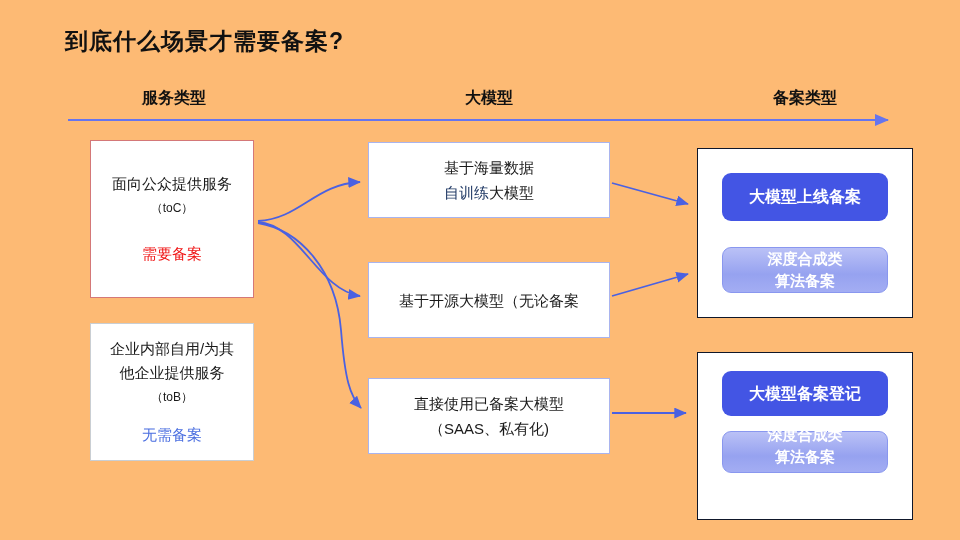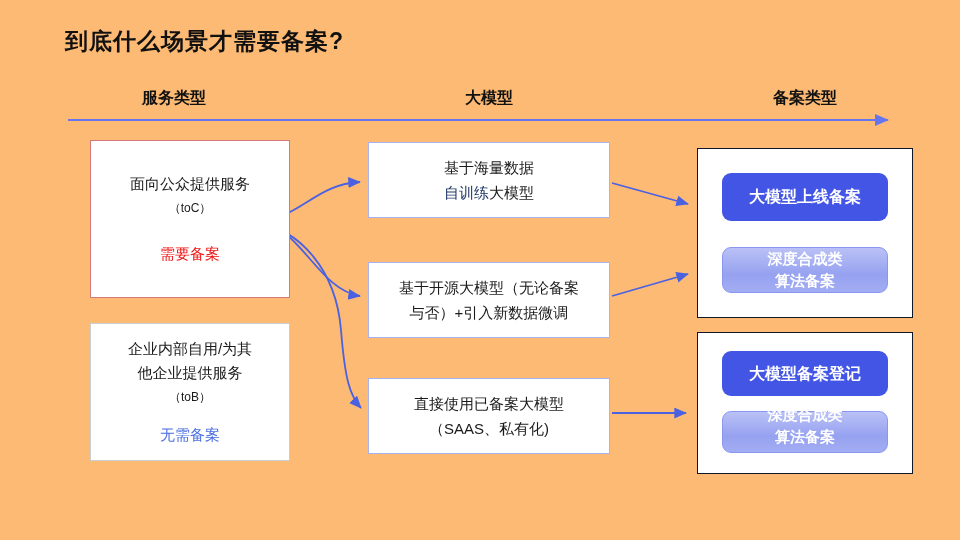--- a/index.html
+++ b/index.html
@@ -16,41 +16,41 @@
 
   .col-header{
     position:absolute;top:88px;font-size:16px;font-weight:700;text-align:center;color:#111;
   }
   .col-header.service{left:90px;width:168px;}
   .col-header.model{left:368px;width:242px;}
   .col-header.filing{left:697px;width:216px;}
 
   .box{position:absolute;background:#fff;box-sizing:border-box;}
 
-  .service-box{width:200px;left:90px;display:flex;flex-direction:column;
+  .service-box{width:164px;left:90px;display:flex;flex-direction:column;
     align-items:center;justify-content:center;text-align:center;
     font-size:15px;line-height:24px;}
   .service-box.toc{top:140px;height:158px;border:1px solid #d47878;}
   .service-box.tob{top:323px;height:138px;border:1px solid #c9ced3;}
   .paren-line{font-size:12px;}
   .verdict{margin-top:20px;font-weight:400;}
   .verdict.required{color:#f01414;margin-top:22px;}
   .verdict.not-required{color:#4a6ee0;margin-top:14px;}
 
   .model-box{left:368px;width:242px;height:76px;border:1px solid #a9b4ee;
     display:flex;flex-direction:column;align-items:center;justify-content:center;
     text-align:center;font-size:15px;line-height:25px;}
   .model-box.m1{top:142px;}
   .model-box.m2{top:262px;}
   .model-box.m3{top:378px;}
   .hl-navy{color:#1f3864;}
 
   .filing-group{left:697px;width:216px;border:1px solid #0f172a;}
   .filing-group.g1{top:148px;height:170px;}
-  .filing-group.g2{top:332px;height:142px;}
+  .filing-group.g2{top:352px;height:168px;}
 
   .pill{position:absolute;left:24px;width:166px;border-radius:9px;
     display:flex;flex-direction:column;align-items:center;justify-content:center;
     color:#fff;font-weight:700;font-size:16px;line-height:22px;text-align:center;}
   .pill.solid{background:#4355e4;}
   .pill.soft{background:linear-gradient(180deg,#bac1f6 0%,#96a2f0 60%,#a3adf3 100%);
     border:1px solid #8997ef;box-sizing:border-box;font-size:15px;justify-content:center;}
   .g1 .p1{top:24px;height:48px;}
   .g1 .p2{top:98px;height:46px;}
   .g2 .p1{top:18px;height:45px;}
@@ -100,21 +100,20 @@
     <div class="verdict not-required">无需备案</div>
   </div>
 
   <div class="box model-box m1">
     <div>基于海量数据</div>
     <div><span class="hl-navy">自训练</span><span>大模型</span></div>
   </div>
 
   <div class="box model-box m2">
     <div>基于开源大模型（无论备案</div>
-    <div>与否）+引入新数据微调</div>
   </div>
 
   <div class="box model-box m3">
     <div>直接使用已备案大模型</div>
     <div>（SAAS、私有化)</div>
   </div>
 
   <div class="box filing-group g1">
     <div class="pill solid p1">
       <span>大模型上线备案</span>

